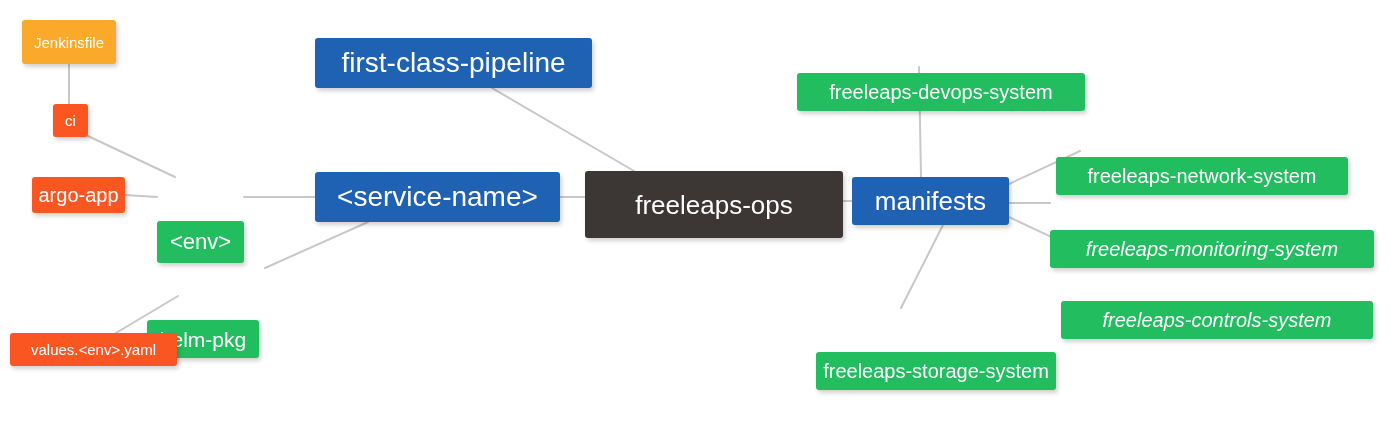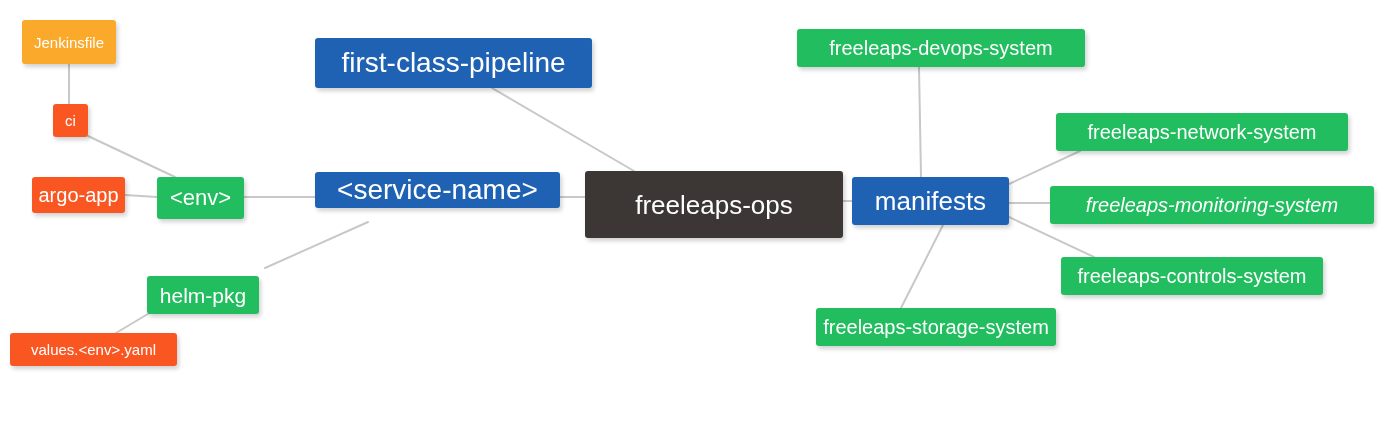--- a/index.html
+++ b/index.html
@@ -41,21 +41,21 @@
     cursor: pointer;
     user-select: none;
   }
   .node-label {
     display: block;
     padding: 0 2px;
   }
   
   .c-root   { background: #3c3735; }
   .c-blue   { background: #1f62b4; }
-  .c-green  { background: #22bd5e; }
+  .c-green  { background: #22bd5e; margin-top: 44px; }
   .c-orange { background: #faa92a; }
   .c-red    { background: #fa5622; text-align: center; }
 </style>
 </head>
 <body>
 
 <div id="canvas">
   <svg id="edge-layer" viewBox="0 0 1390 421" width="1390" height="421">
       <line x1="69" y1="60" x2="69" y2="104" stroke="#c8c8c8" stroke-width="2" stroke-linecap="round"></line>
       <line x1="88" y1="136" x2="175" y2="177" stroke="#c8c8c8" stroke-width="2" stroke-linecap="round"></line>
@@ -87,38 +87,38 @@
       </div>
       <div class="node c-green" style="left: 147px; top: 276px; width: 112px; height: 38px;">
         <span class="node-label" style="font-size: 21px;">helm-pkg</span>
       </div>
       <div class="node c-red" style="left: 10px; top: 333px; width: 167px; height: 33px;">
         <span class="node-label" style="font-size: 15px;">values.&lt;env&gt;.yaml</span>
       </div>
       <div class="node c-blue" style="left: 315px; top: 38px; width: 277px; height: 50px;">
         <span class="node-label" style="font-size: 28px;">first-class-pipeline</span>
       </div>
-      <div class="node c-blue" style="left: 315px; top: 172px; width: 245px; height: 36px;">
+      <div class="node c-blue" style="left: 315px; top: 172px; width: 245px; height: 50px;">
         <span class="node-label" style="font-size: 28px;">&lt;service-name&gt;</span>
       </div>
       <div class="node c-root" style="left: 585px; top: 171px; width: 258px; height: 67px;">
         <span class="node-label" style="font-size: 26px;">freeleaps-ops</span>
       </div>
       <div class="node c-blue" style="left: 852px; top: 177px; width: 157px; height: 48px;">
         <span class="node-label" style="font-size: 26px;">manifests</span>
       </div>
       <div class="node c-green" style="left: 797px; top: 29px; width: 288px; height: 38px;">
         <span class="node-label" style="font-size: 20px;">freeleaps-devops-system</span>
       </div>
       <div class="node c-green" style="left: 1056px; top: 113px; width: 292px; height: 38px;">
         <span class="node-label" style="font-size: 20px;">freeleaps-network-system</span>
       </div>
       <div class="node c-green" style="left: 1050px; top: 186px; width: 324px; height: 38px;">
         <span class="node-label" style="font-size: 20px; font-style: italic;">freeleaps-monitoring-system</span>
       </div>
-      <div class="node c-green" style="left: 1061px; top: 257px; width: 262px; height: 38px;">
+      <div class="node c-green" style="left: 1061px; top: 257px; width: 312px; height: 38px; font-style: italic;">
         <span class="node-label" style="font-size: 20px;">freeleaps-controls-system</span>
       </div>
       <div class="node c-green" style="left: 816px; top: 308px; width: 240px; height: 38px;">
         <span class="node-label" style="font-size: 20px;">freeleaps-storage-system</span>
       </div>
     </div>
 </div>
 
 </body></html>

